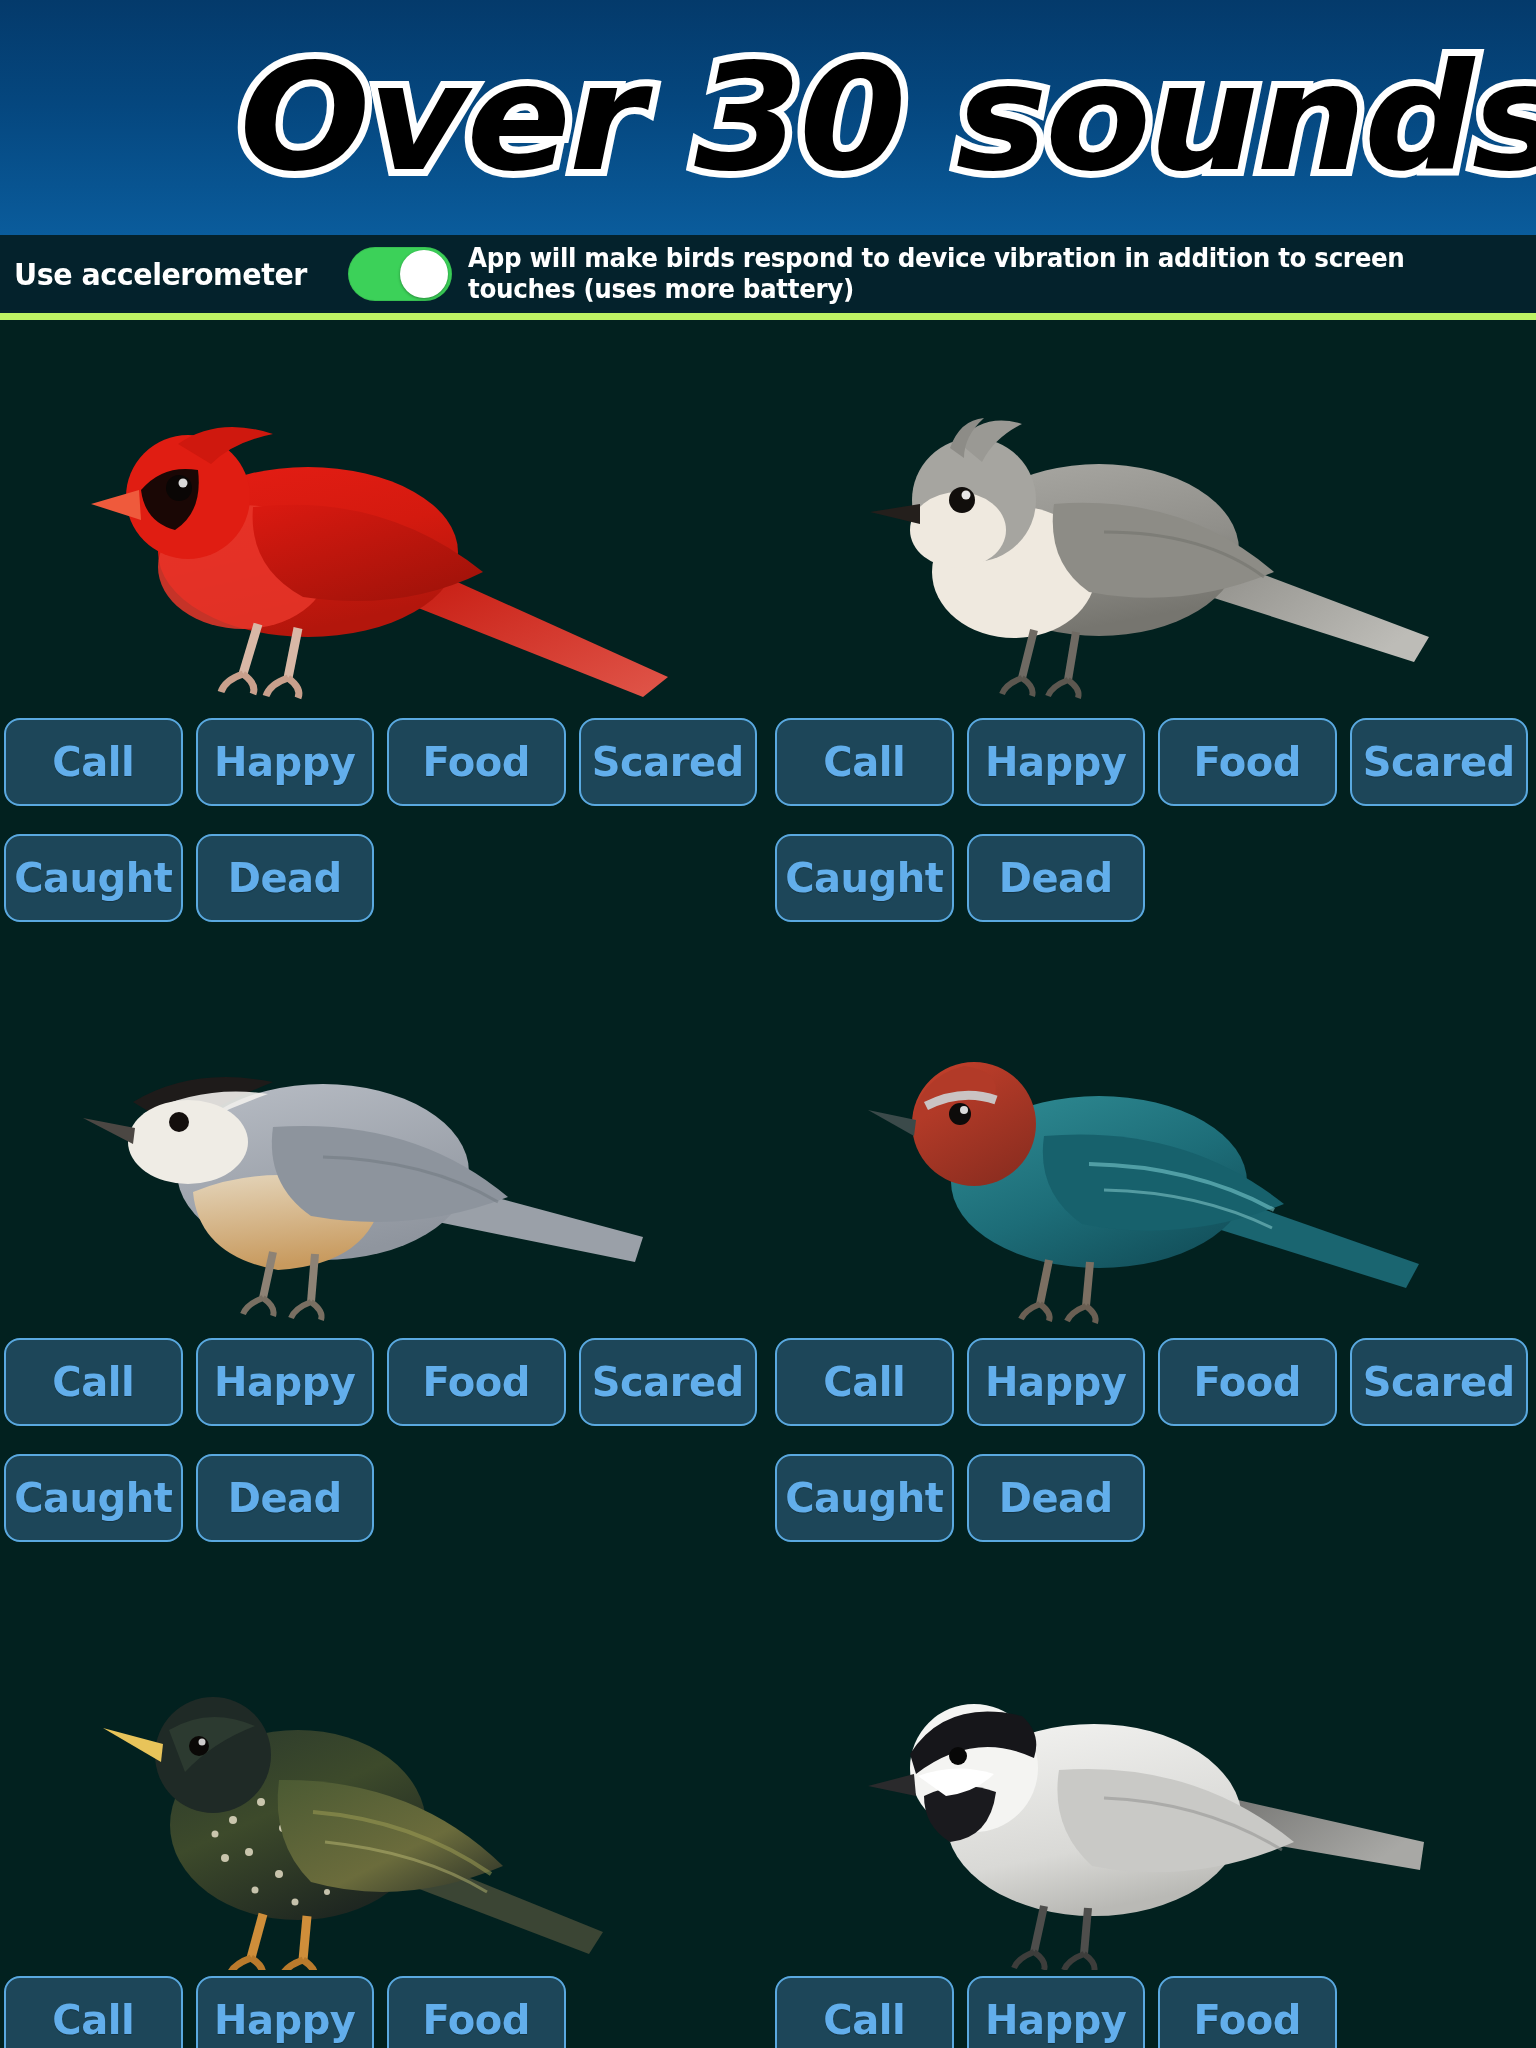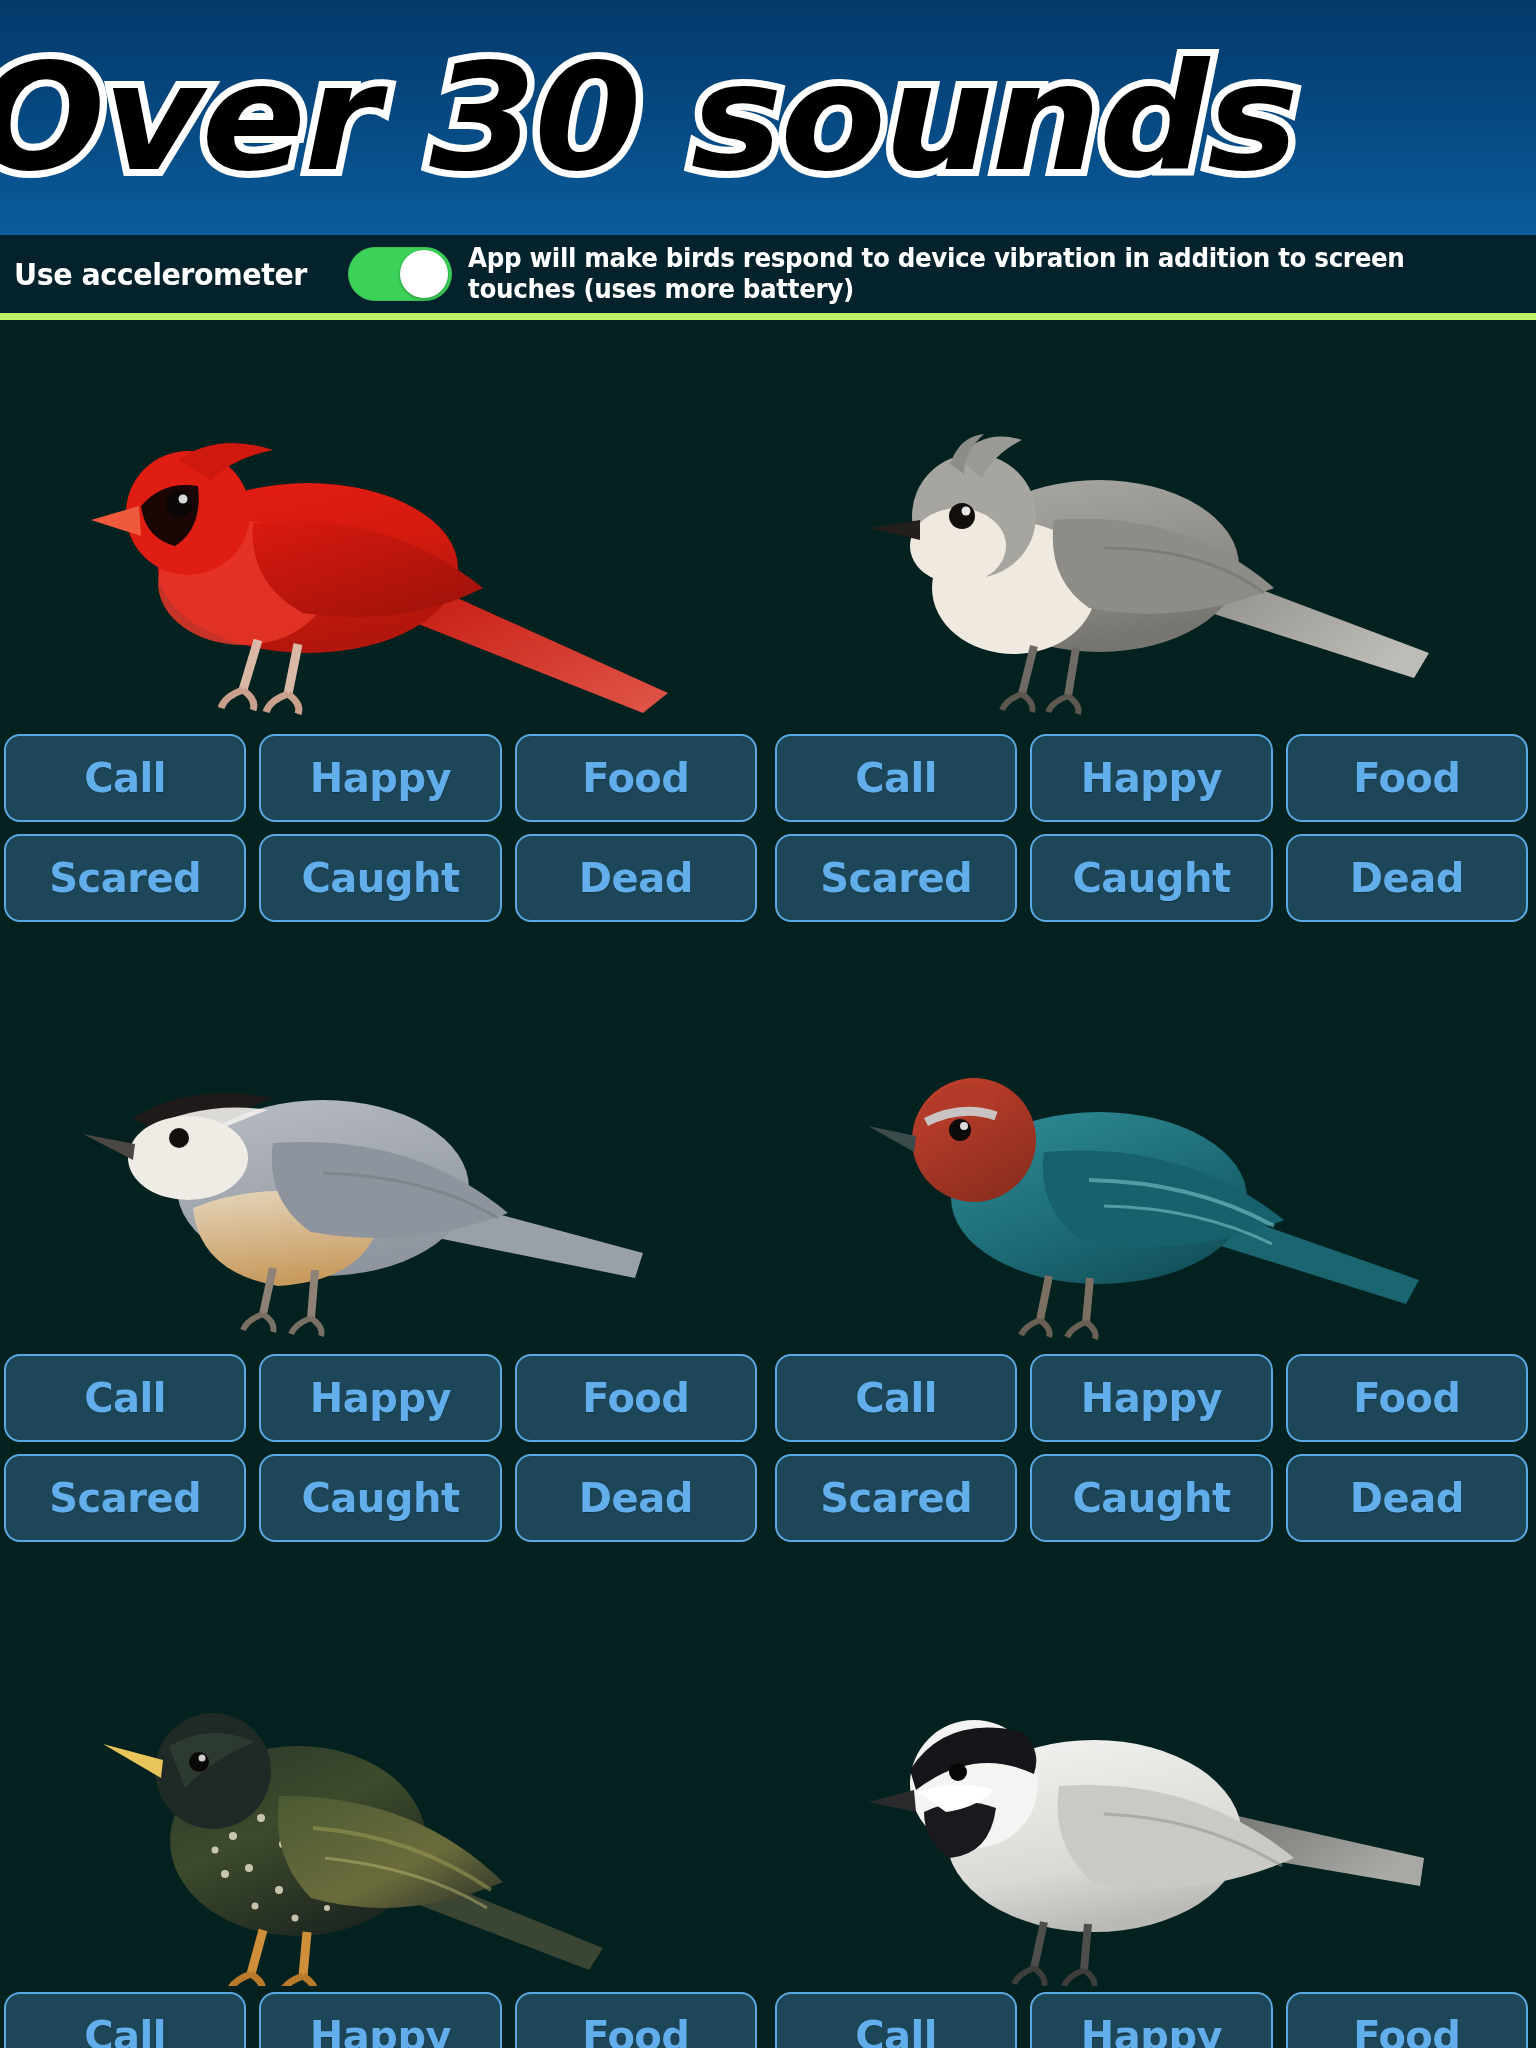--- a/index.html
+++ b/index.html
@@ -17,21 +17,21 @@
   }
 
   
   .header {
     position: relative;
     width: 100%;
     height: 235px;
     background: linear-gradient(to bottom, #043a6b 0%, #05477f 45%, #0a5c9c 100%);
     display: flex;
     align-items: center;
-    justify-content: flex-start;
+    justify-content: flex-end;
     overflow: hidden;
   }
   .header-title {
     font-family: "DejaVu Sans", sans-serif;
     font-weight: 900;
     font-style: italic;
     font-size: 148px;
     letter-spacing: -2px;
     color: #000000;
     line-height: 1;
@@ -122,23 +122,23 @@
     height: 100%;
     display: flex;
     align-items: flex-end;
     justify-content: center;
   }
   .bird-art svg { display: block; }
 
   
   .btn-grid {
     display: grid;
-    grid-template-columns: 1fr 1fr 1fr;
+    grid-template-columns: 1fr 1fr 1fr 1fr;
     grid-template-rows: 88px 88px;
-    gap: 12px 13px;
+    gap: 28px 13px;
     padding: 12px 8px 0 4px;
     position: relative;
     z-index: 5;
   }
   .snd-btn {
     background: #1d4659;
     border: 2px solid #5aa9e0;
     border-radius: 16px;
     color: #62aeeb;
     font-family: "DejaVu Sans", sans-serif;

